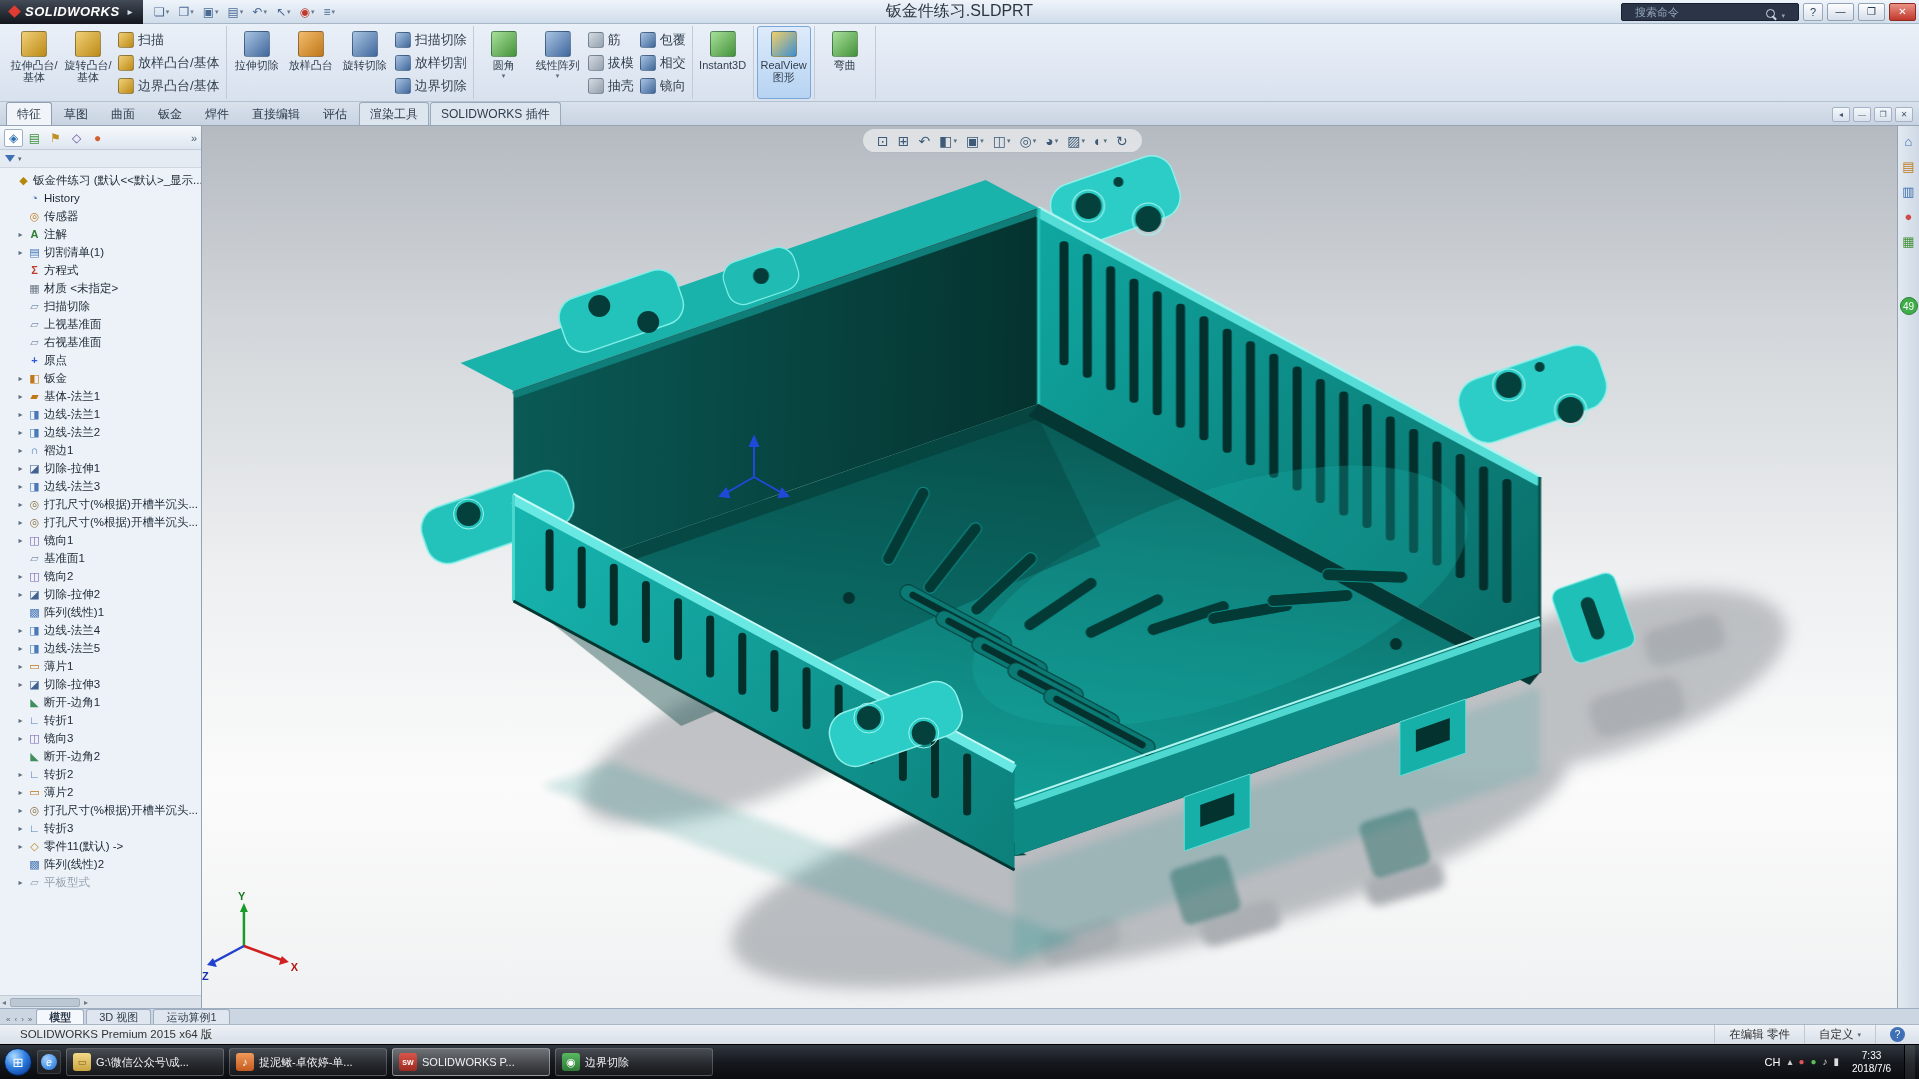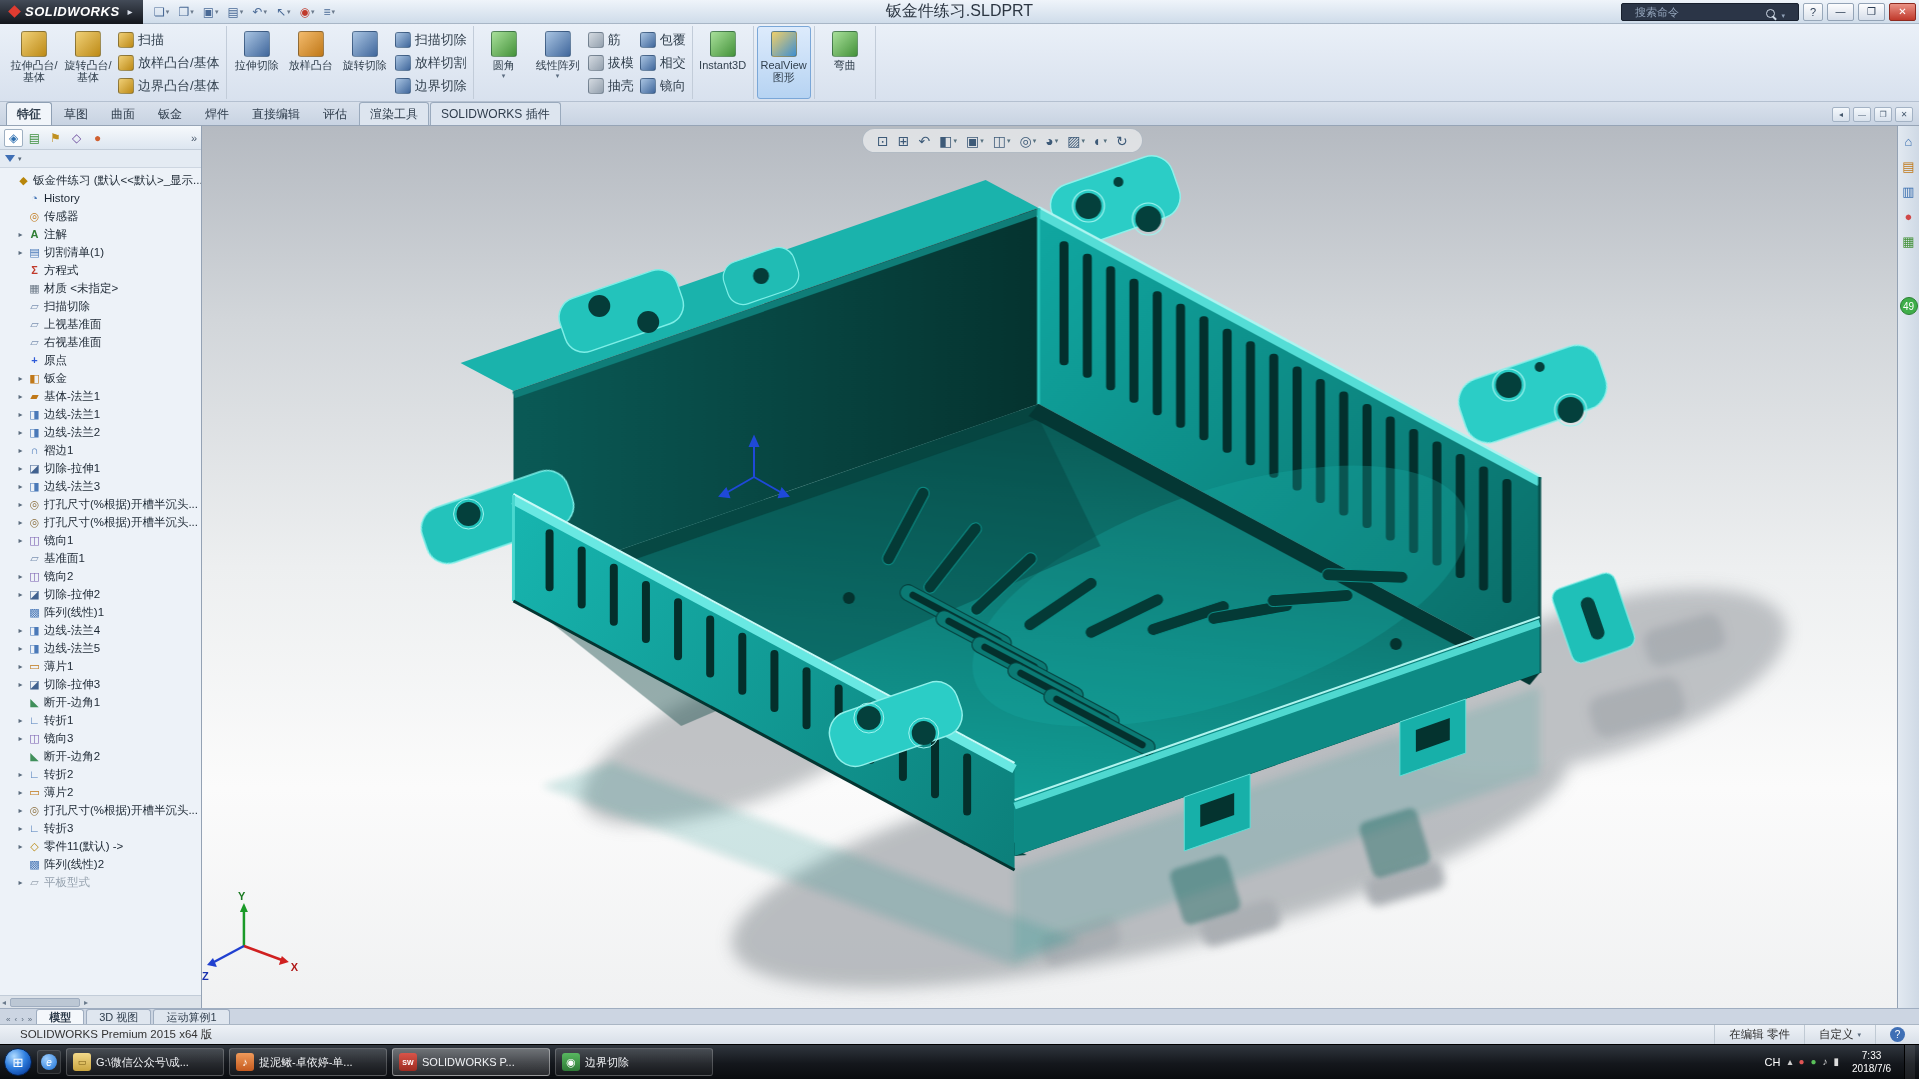--- a/index.html
+++ b/index.html
@@ -38,21 +38,21 @@
   .rlarge.disabled{opacity:.45}
   .rarr{font-size:7px;color:#5b6c80;margin-top:1px}
   .rsmallcol{display:flex;flex-direction:column;justify-content:space-around;padding:2px 3px}
   .rsmall{display:flex;align-items:center;gap:4px;font-size:13px;color:#32404e;white-space:nowrap;height:20px}
   .ricon{border-radius:3px;border:1px solid rgba(30,50,70,.35);display:inline-block;flex:none}
   .ricon.sm{width:16px;height:16px}
 
   
   .tabrow{height:24px;background:linear-gradient(#d9e1ec,#c8d3e2);display:flex;align-items:flex-end;padding:0 6px;border-bottom:1px solid #96a4b6;flex:none}
   .tab{font-size:12px;color:#2f3d4c;padding:3px 10px 2px;border:1px solid transparent;border-bottom:none;border-radius:3px 3px 0 0;margin-right:1px}
-  .tab.active{background:#f1f5fa;border-color:#8fa0b4;font-weight:bold}
+  .tab.active{background:#f1f5fa;border-color:#8fa0b4;font-weight:normal}
   .tab.boxed{border-color:#9aaabd;background:#dde5ef}
   .doc-controls{margin-left:auto;display:flex;gap:3px;align-items:center;padding-bottom:3px}
   .dcbtn{width:18px;height:15px;display:flex;align-items:center;justify-content:center;font-size:8px;color:#45586d;background:linear-gradient(#f4f8fc,#d8e1ec);border:1px solid #a3b2c4;border-radius:2px}
 
   
   .main{flex:1;display:flex;min-height:0;position:relative}
 
   .fpanel{width:202px;flex:none;background:#ecf1f8;border-right:1px solid #94a2b4;display:flex;flex-direction:column}
   .fpanel-header{height:24px;display:flex;align-items:center;gap:2px;padding:0 4px;background:linear-gradient(#f6f9fc,#dde6f0);border-bottom:1px solid #c2ccd8;flex:none}
   .ficon{width:19px;height:18px;display:flex;align-items:center;justify-content:center;font-size:12px;border-radius:2px;border:1px solid transparent}

